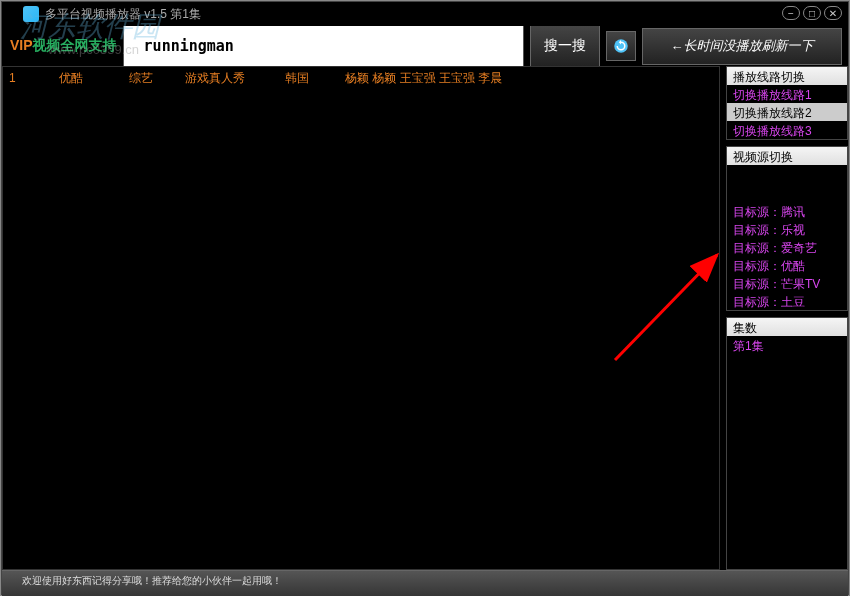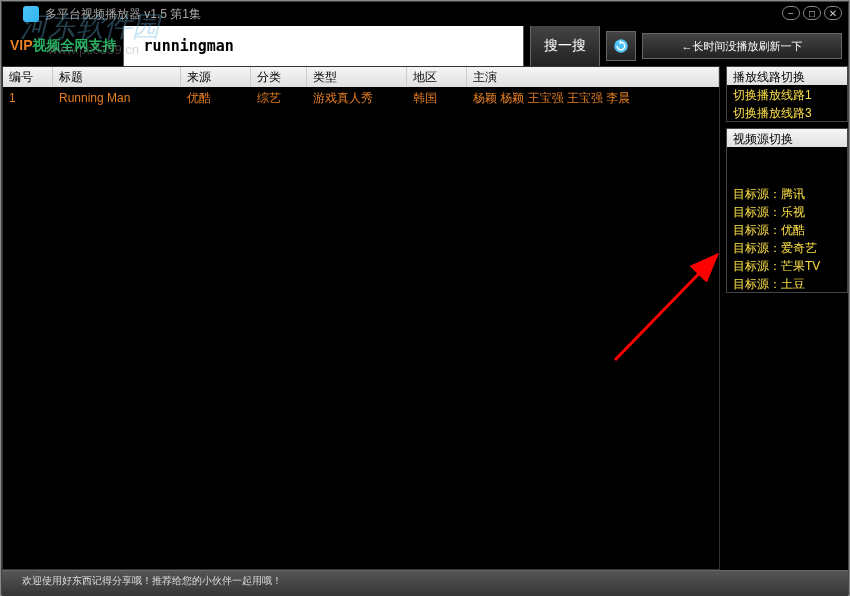--- a/index.html
+++ b/index.html
@@ -124,26 +124,27 @@
       align-items: center;
       justify-content: center;
       cursor: pointer;
     }
     .refresh-icon-btn svg {
       width: 18px;
       height: 18px;
     }
     .refresh-text-btn {
       width: 200px;
-      height: 26px;
+      height: 37px;
       background: linear-gradient(#444, #222);
       border: 1px solid #666;
       color: #fff;
-      font-size: 11px;
-      cursor: pointer;
+      font-size: 13px;
+      cursor: pointer;
+      font-style: italic;
     }
     .main-content {
       display: flex;
       height: calc(100% - 88px);
     }
     .table-area {
       flex: 1;
       border: 1px solid #333;
       background: #000;
       overflow: hidden;
@@ -198,21 +199,21 @@
       color: #000;
       font-size: 12px;
       padding: 2px 6px;
       height: 18px;
     }
     .side-panel-body {
       font-size: 12px;
       position: relative;
     }
     .side-item {
-      color: #fde047;
+      color: #d946ef;
       padding: 2px 6px;
       cursor: pointer;
       height: 18px;
     }
     .side-item.selected {
       background: #ccc;
       color: #000;
     }
     .panel-scroll {
       max-height: 120px;
@@ -273,63 +274,60 @@
         <circle cx="12" cy="12" r="9" fill="#4fc3f7"></circle>
         <path d="M12 7 A5 5 0 1 1 7 12" stroke="#fff" stroke-width="2" fill="none"></path>
         <path d="M12 4 L12 10 L9 7 Z" fill="#fff"></path>
       </svg>
     </div>
     <button class="refresh-text-btn">←长时间没播放刷新一下</button>
   </div>
 
   <div class="main-content">
     <div class="table-area">
-      <div class="table-header">
-        <div class="th th-1">编号</div>
-        <div class="th th-2">标题</div>
-        <div class="th th-3">来源</div>
-        <div class="th th-4">分类</div>
-        <div class="th th-5">类型</div>
-        <div class="th th-6">地区</div>
-        <div class="th th-7">主演</div>
-      </div>
       <div class="table-body">
         <div class="tr">
           <div class="td th-1">1</div>
-          <div class="td th-2">Running Man</div>
           <div class="td th-3">优酷</div>
           <div class="td th-4">综艺</div>
           <div class="td th-5">游戏真人秀</div>
           <div class="td th-6">韩国</div>
           <div class="td th-7">杨颖 杨颖 王宝强 王宝强 李晨</div>
         </div>
       </div>
     </div>
 
     <div class="side-panels">
       <div class="side-panel">
         <div class="side-panel-header">播放线路切换</div>
         <div class="side-panel-body">
           <div class="side-item">切换播放线路1</div>
+          <div class="side-item selected">切换播放线路2</div>
           <div class="side-item">切换播放线路3</div>
         </div>
       </div>
 
       <div class="side-panel">
         <div class="side-panel-header">视频源切换</div>
         <div class="side-panel-body panel-scroll">
           <div class="side-item">目标源：腾讯</div>
           <div class="side-item">目标源：乐视</div>
+          <div class="side-item">目标源：爱奇艺</div>
           <div class="side-item">目标源：优酷</div>
-          <div class="side-item">目标源：爱奇艺</div>
           <div class="side-item">目标源：芒果TV</div>
           <div class="side-item">目标源：土豆</div>
         </div>
       </div>
 
+      <div class="side-panel" style="flex:1">
+        <div class="side-panel-header">集数</div>
+        <div class="side-panel-body">
+          <div class="side-item">第1集</div>
+        </div>
+      </div>
     </div>
   </div>
 
   <div class="status-bar">欢迎使用好东西记得分享哦！推荐给您的小伙伴一起用哦！</div>
 </div>
 
 <svg class="arrow-annotation" width="130" height="120">
   <defs>
     <marker id="arrowhead" markerWidth="10" markerHeight="8" refX="9" refY="4" orient="auto">
       <polygon points="0 0, 10 4, 0 8" fill="#ff0000"></polygon>

